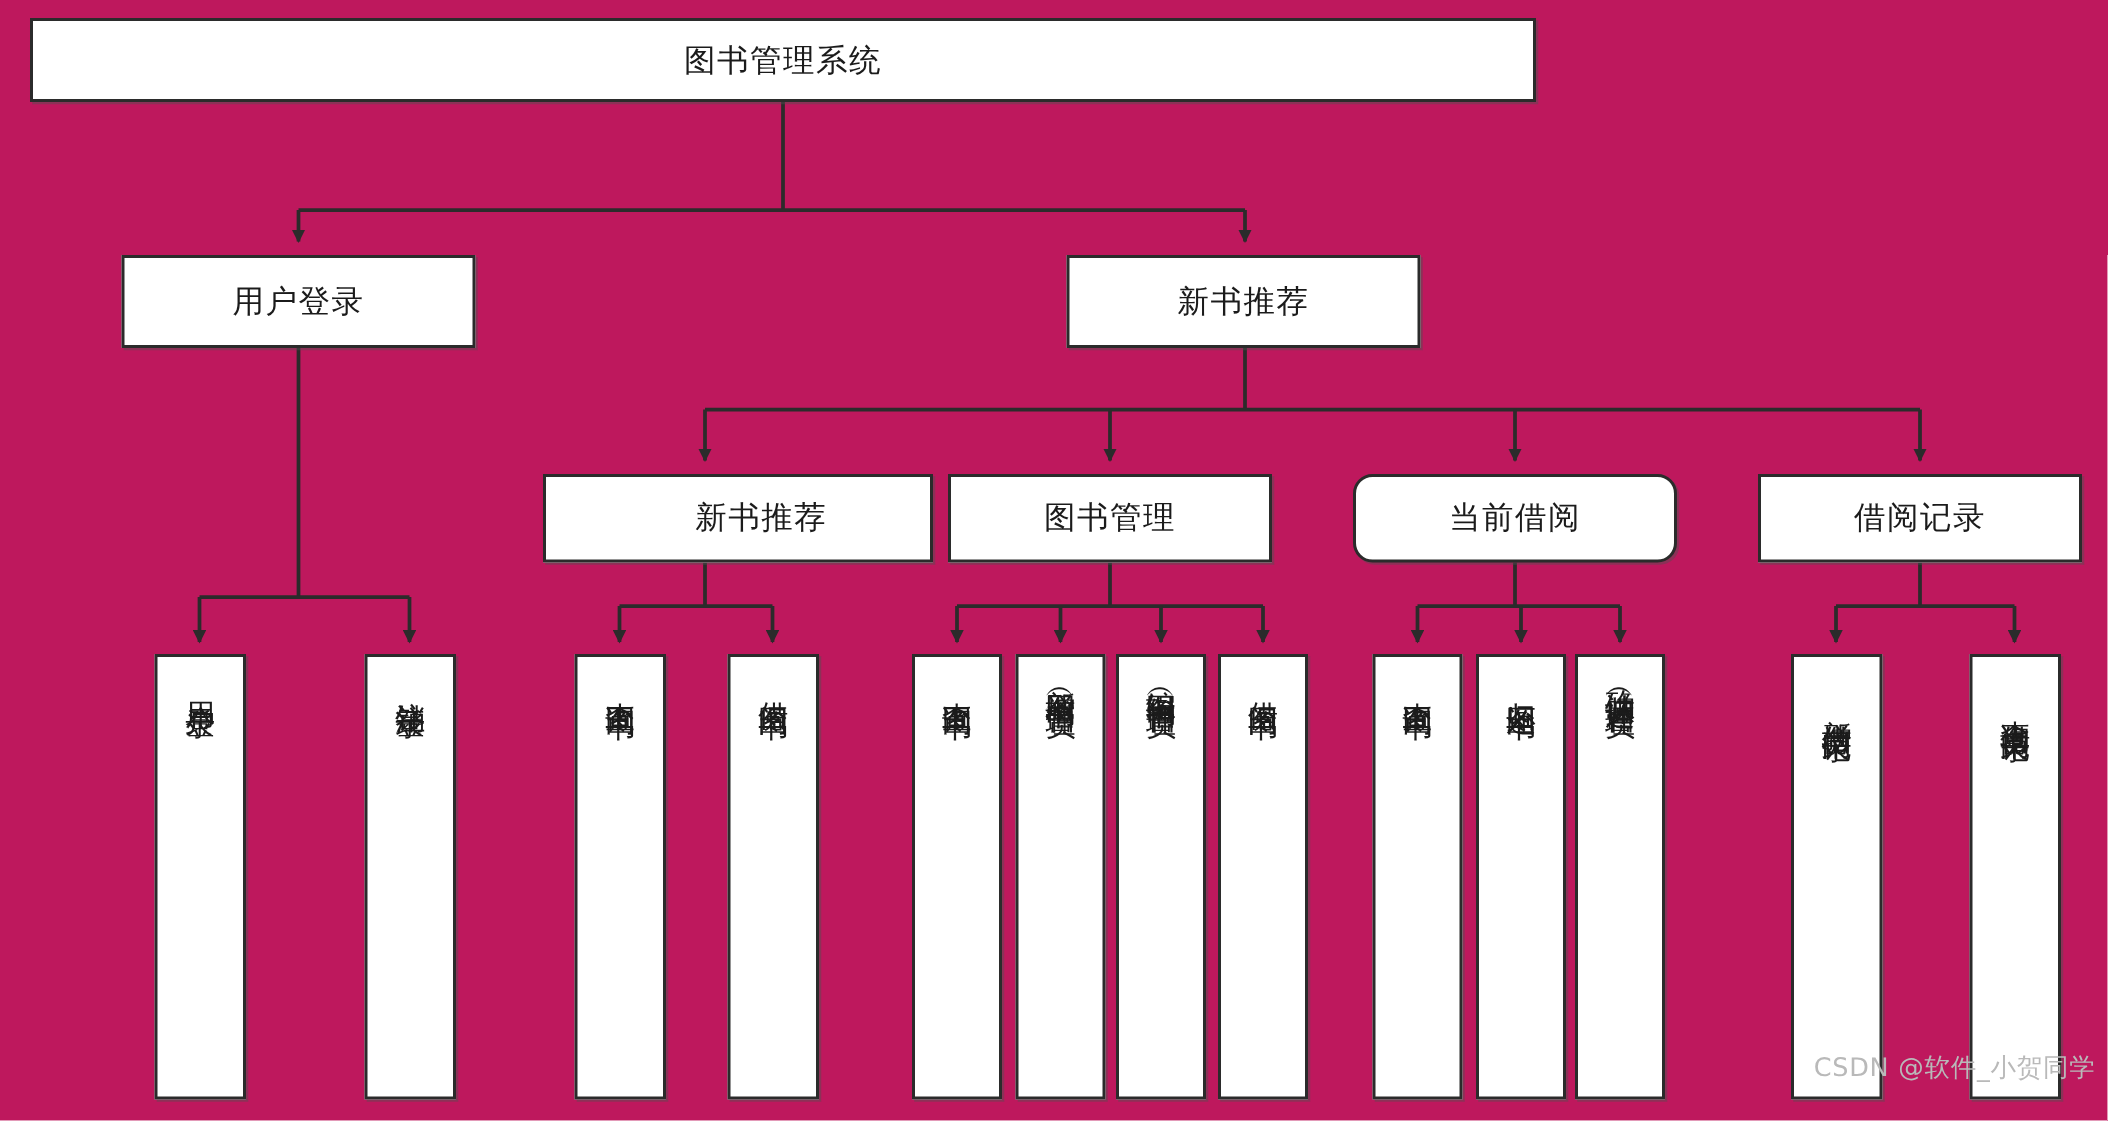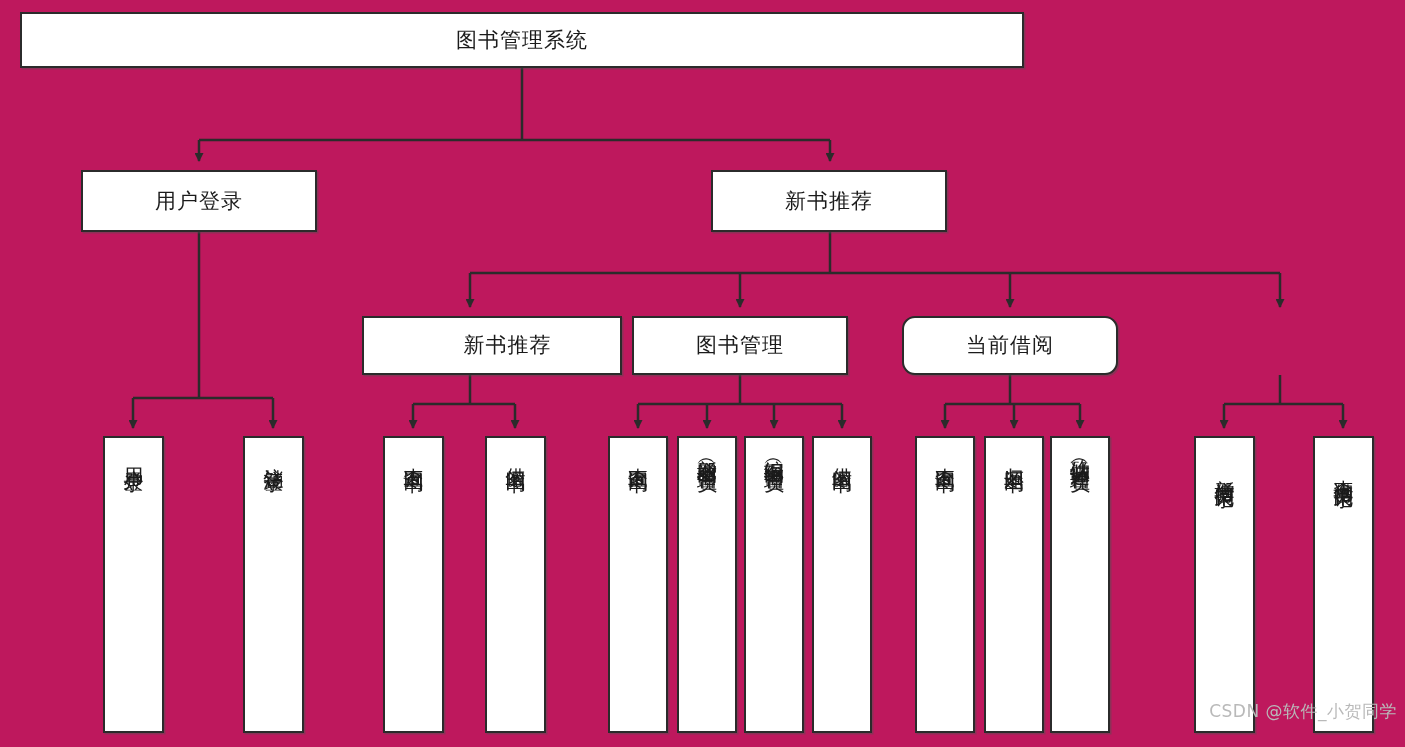--- a/index.html
+++ b/index.html
@@ -135,20 +135,23 @@
 
   <div class="node-box" style="left:362px; top:316px; width:260px; height:59px;padding-left:31px;">
     <span class="node-label">新书推荐</span>
   </div>
   <div class="node-box" style="left:632px; top:316px; width:216px; height:59px;">
     <span class="node-label">图书管理</span>
   </div>
   <div class="node-box" style="left:902px; top:316px; width:216px; height:59px;border-radius:13px;">
     <span class="node-label">当前借阅</span>
   </div>
+  <div class="node-box" style="left:1172px; top:316px; width:216px; height:59px;">
+    <span class="node-label">借阅记录</span>
+  </div>
 
   <div class="node-box vertical" style="left:103px; top:436px; width:61px; height:297px;">
     <span class="node-label">用户登录</span>
   </div>
   <div class="node-box vertical" style="left:243px; top:436px; width:61px; height:297px;">
     <span class="node-label">注销登录</span>
   </div>
   <div class="node-box vertical" style="left:383px; top:436px; width:61px; height:297px;">
     <span class="node-label">查询图书</span>
   </div>

